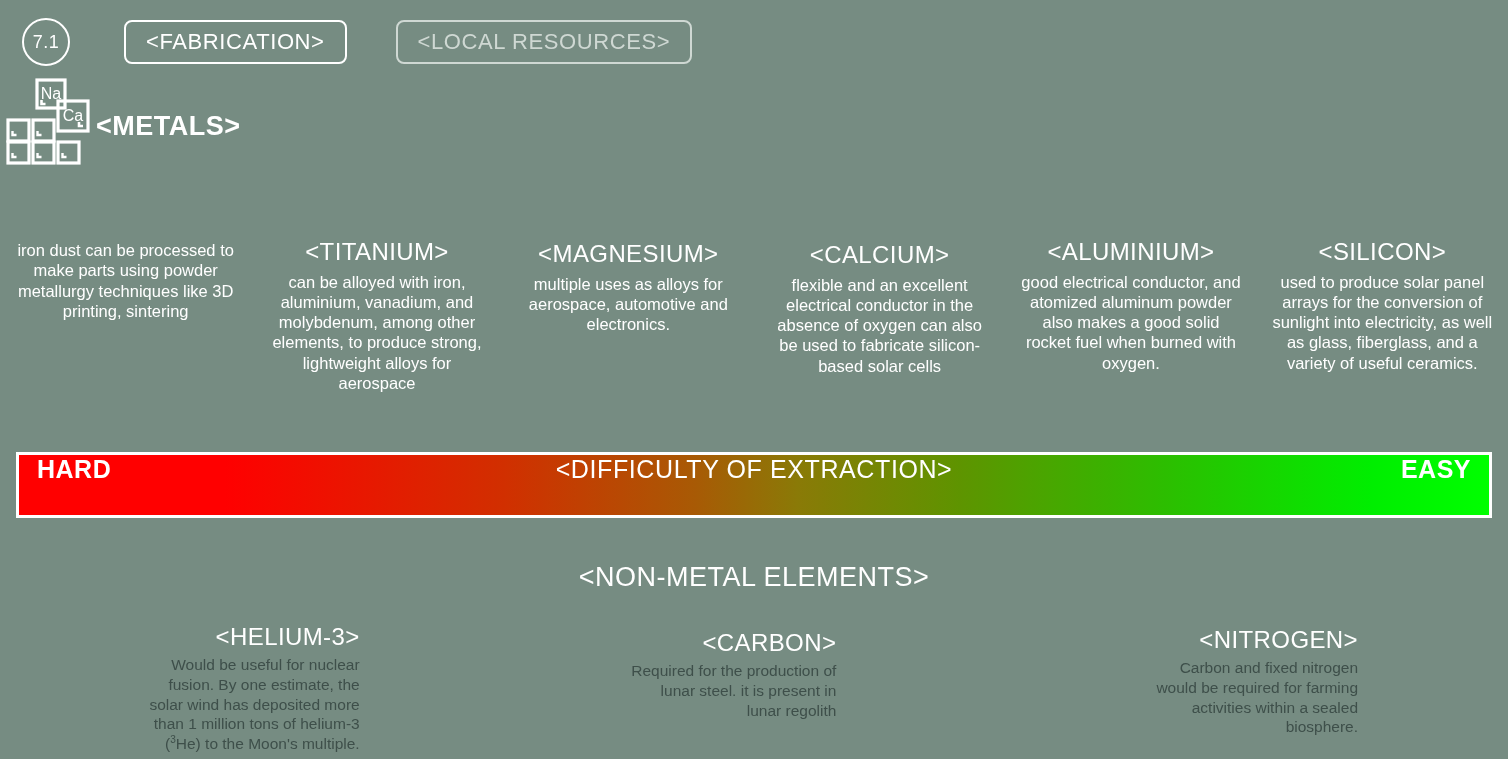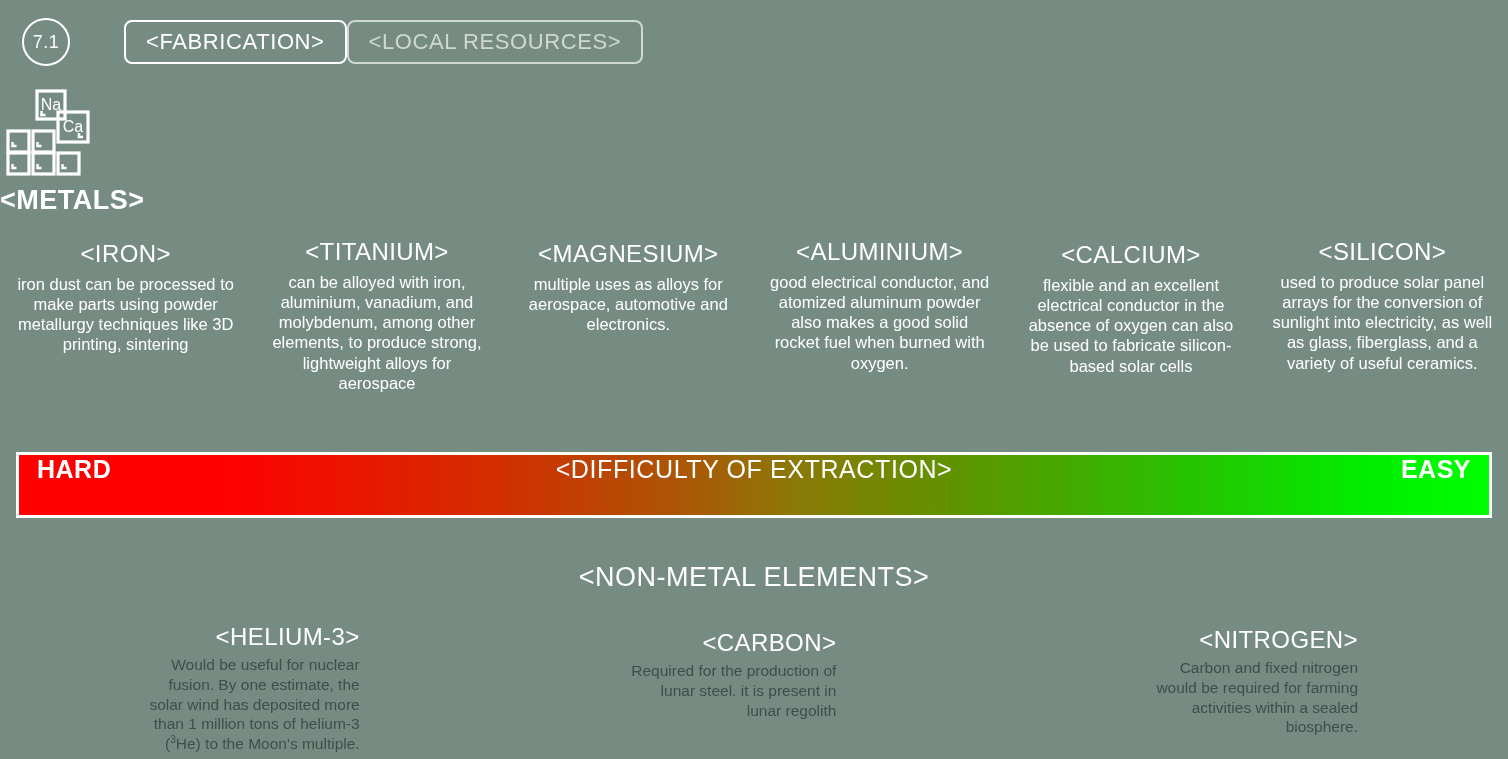--- a/index.html
+++ b/index.html
@@ -54,34 +54,34 @@
     padding: 0 20px;
     font-size: 22px;
     letter-spacing: 0.6px;
     color: #ffffff;
     white-space: nowrap;
   }
 
   .tab.is-active { margin-left: 54px; }
 
   .tab.is-inactive {
+    margin-left: 49px;
     border-color: #cfd8d3;
     color: #cfd8d3;
   }
 
   
   .metals-head {
     position: absolute;
     top: 78px;
     left: 0;
     width: 100%;
     display: flex;
-    flex-direction: column;
-    align-items: flex-start;
-    margin-top: 11px;
+    flex-direction: row;
+    align-items: center;
   }
 
   .metals-icon { width: 96px; height: 88px; display: block; }
 
   .metals-title {
     margin-top: 8px;
     font-size: 27px;
     letter-spacing: 0.5px;
     color: #ffffff;
     font-weight: bold;
@@ -250,38 +250,37 @@
       <path d="M37.5 75 v4 h4" stroke-width="2.4"></path>
       <rect x="58" y="64" width="21" height="21"></rect>
       <path d="M62.5 75 v4 h4" stroke-width="2.4"></path>
     </svg>
   </span>
   <div class="metals-title">&lt;METALS&gt;</div>
 </div>
 
 <div class="metals-row">
   <div class="metal-col c1">
-    <div class="metal-name">&lt;IRON&gt;</div>
     <div class="metal-desc">iron dust can be processed to make parts using powder metallurgy techniques like 3D printing, sintering</div>
   </div>
   <div class="metal-col c2">
     <div class="metal-name">&lt;TITANIUM&gt;</div>
     <div class="metal-desc">can be alloyed with iron, aluminium, vanadium, and molybdenum, among other elements, to produce strong, lightweight alloys for aerospace</div>
   </div>
   <div class="metal-col c3">
     <div class="metal-name">&lt;MAGNESIUM&gt;</div>
     <div class="metal-desc">multiple uses as alloys for aerospace, automotive and electronics.</div>
   </div>
+  <div class="metal-col c4">
+    <div class="metal-name">&lt;CALCIUM&gt;</div>
+    <div class="metal-desc">flexible and an excellent electrical conductor in the absence of oxygen can also be used to fabricate silicon-based solar cells</div>
+  </div>
   <div class="metal-col c5">
     <div class="metal-name">&lt;ALUMINIUM&gt;</div>
     <div class="metal-desc">good electrical conductor, and atomized aluminum powder also makes a good solid rocket fuel when burned with oxygen.</div>
-  </div>
-  <div class="metal-col c4">
-    <div class="metal-name">&lt;CALCIUM&gt;</div>
-    <div class="metal-desc">flexible and an excellent electrical conductor in the absence of oxygen can also be used to fabricate silicon-based solar cells</div>
   </div>
   <div class="metal-col c6">
     <div class="metal-name">&lt;SILICON&gt;</div>
     <div class="metal-desc">used to produce solar panel arrays for the conversion of sunlight into electricity, as well as glass, fiberglass, and a variety of useful ceramics.</div>
   </div>
 </div>
 
 <div class="difficulty-bar">
   <div class="difficulty-end">HARD</div>
   <div class="difficulty-label">&lt;DIFFICULTY OF EXTRACTION&gt;</div>

